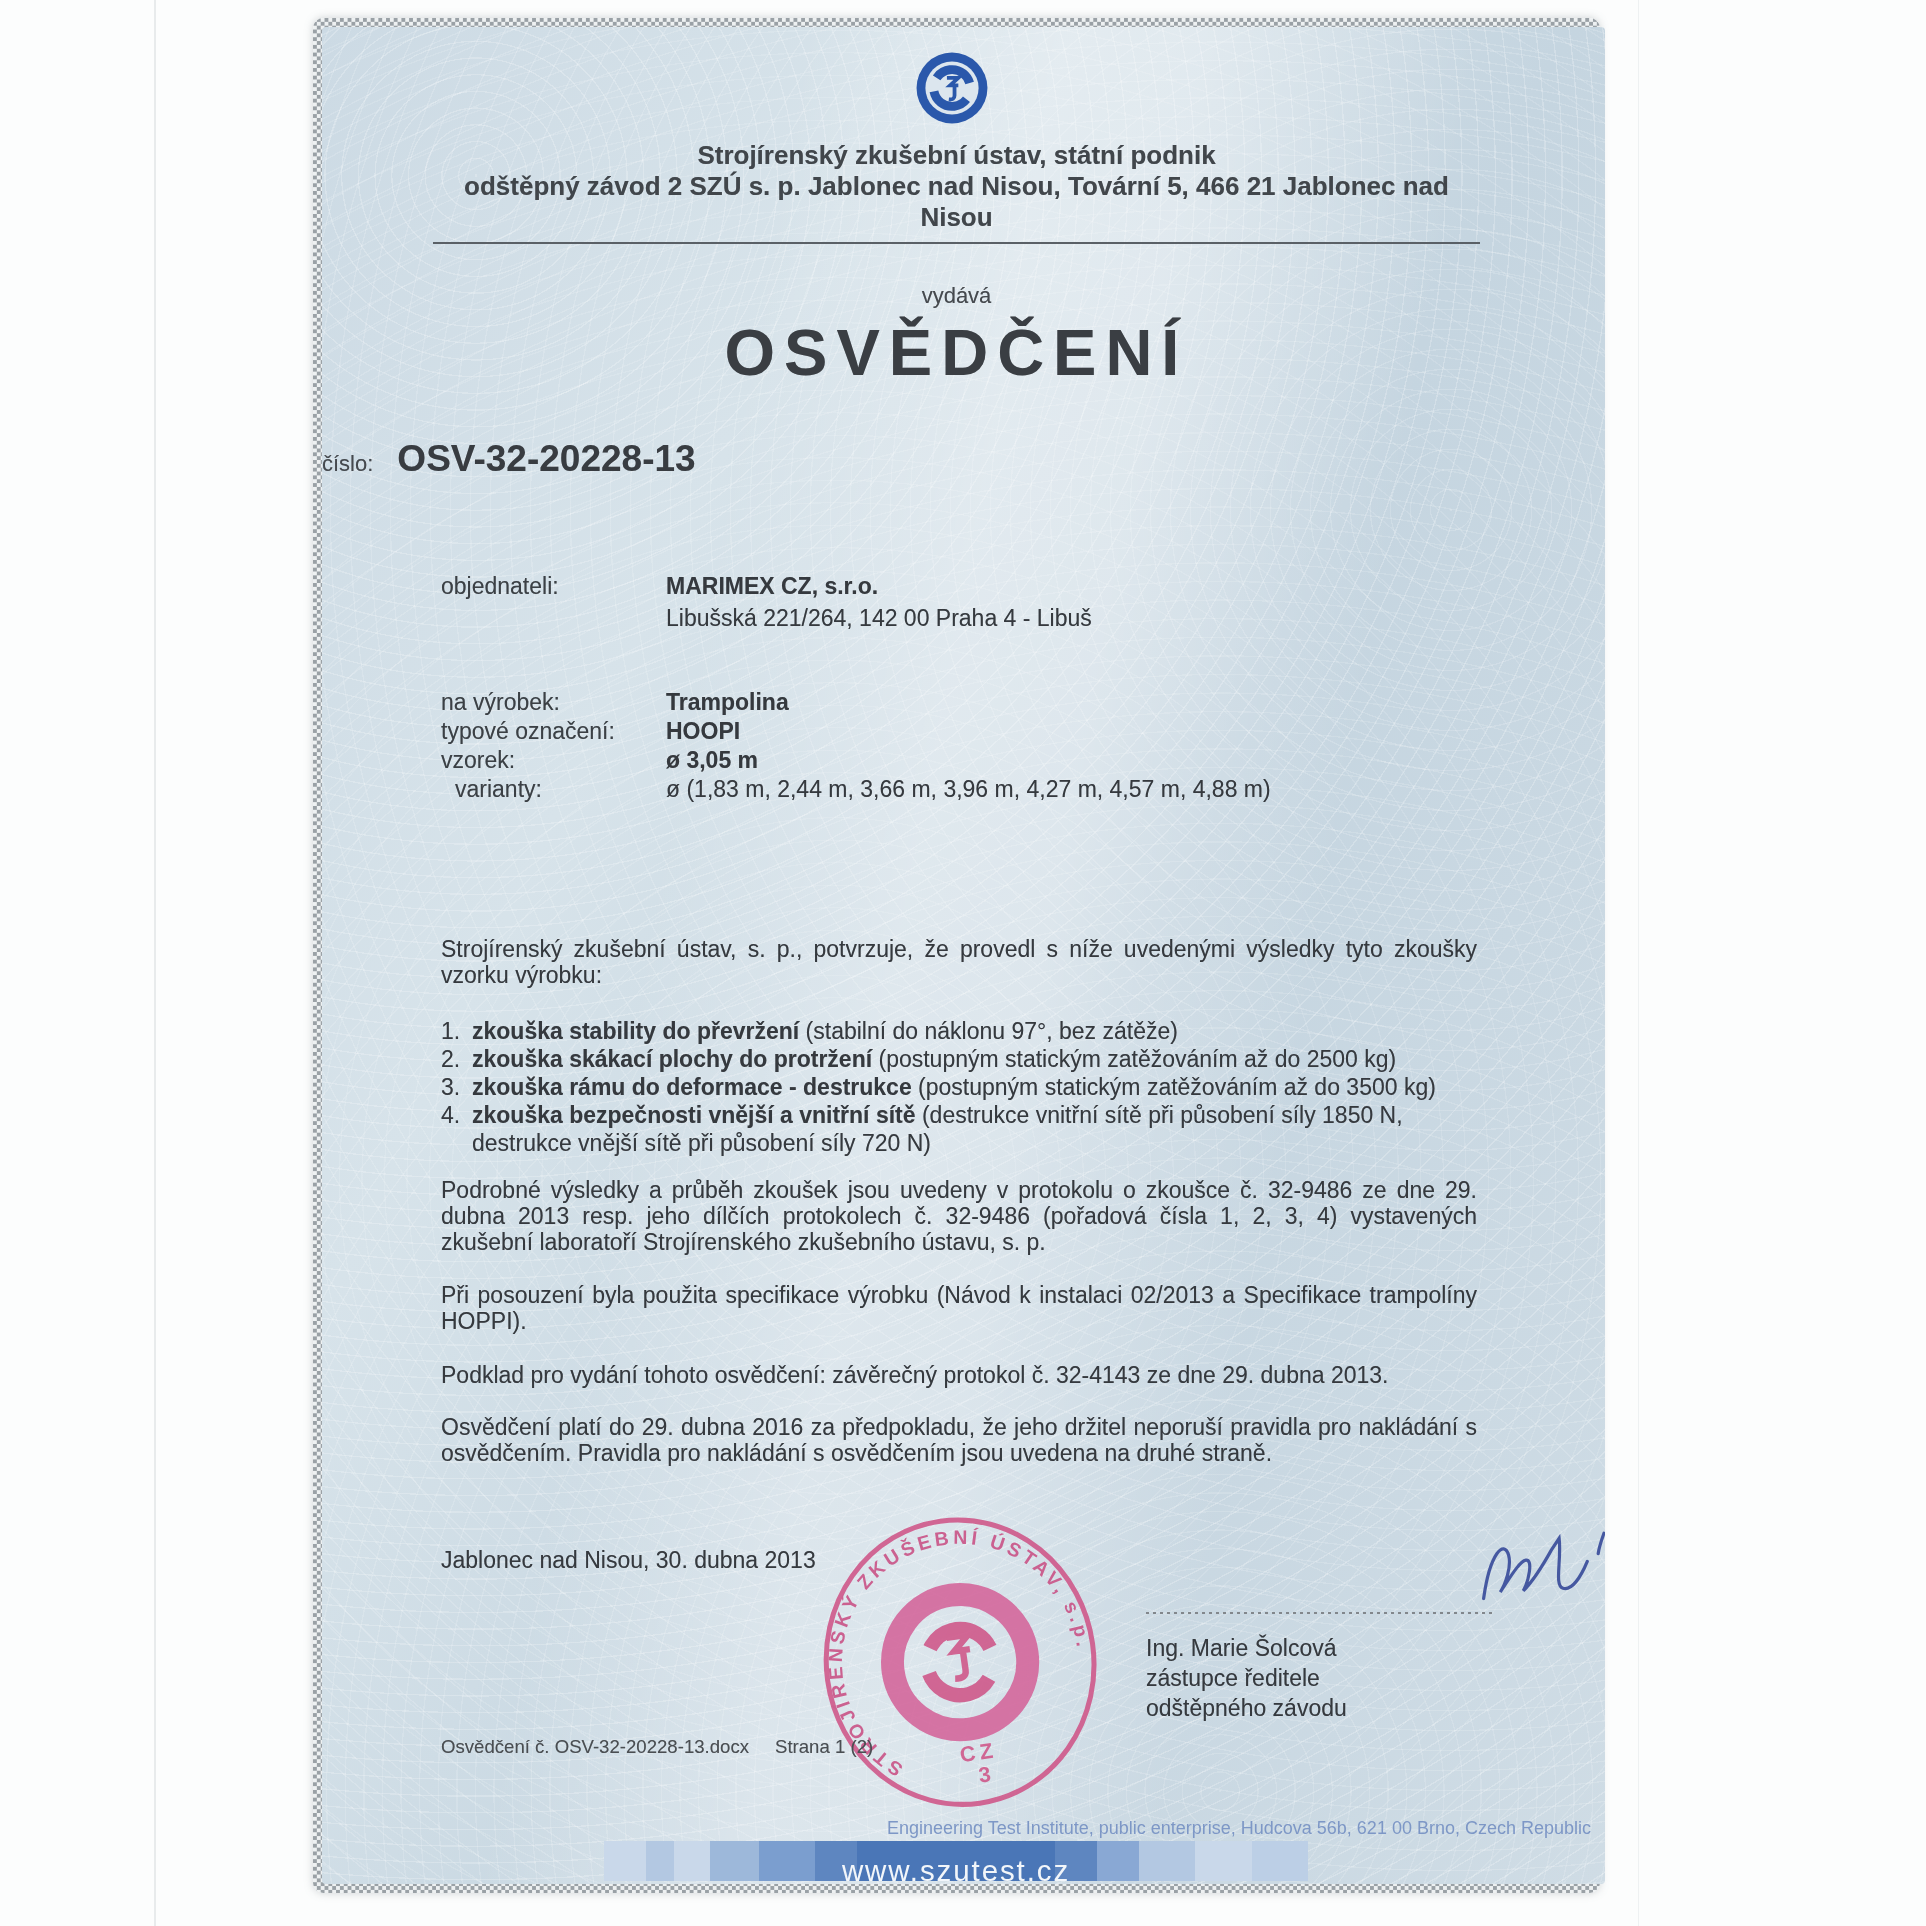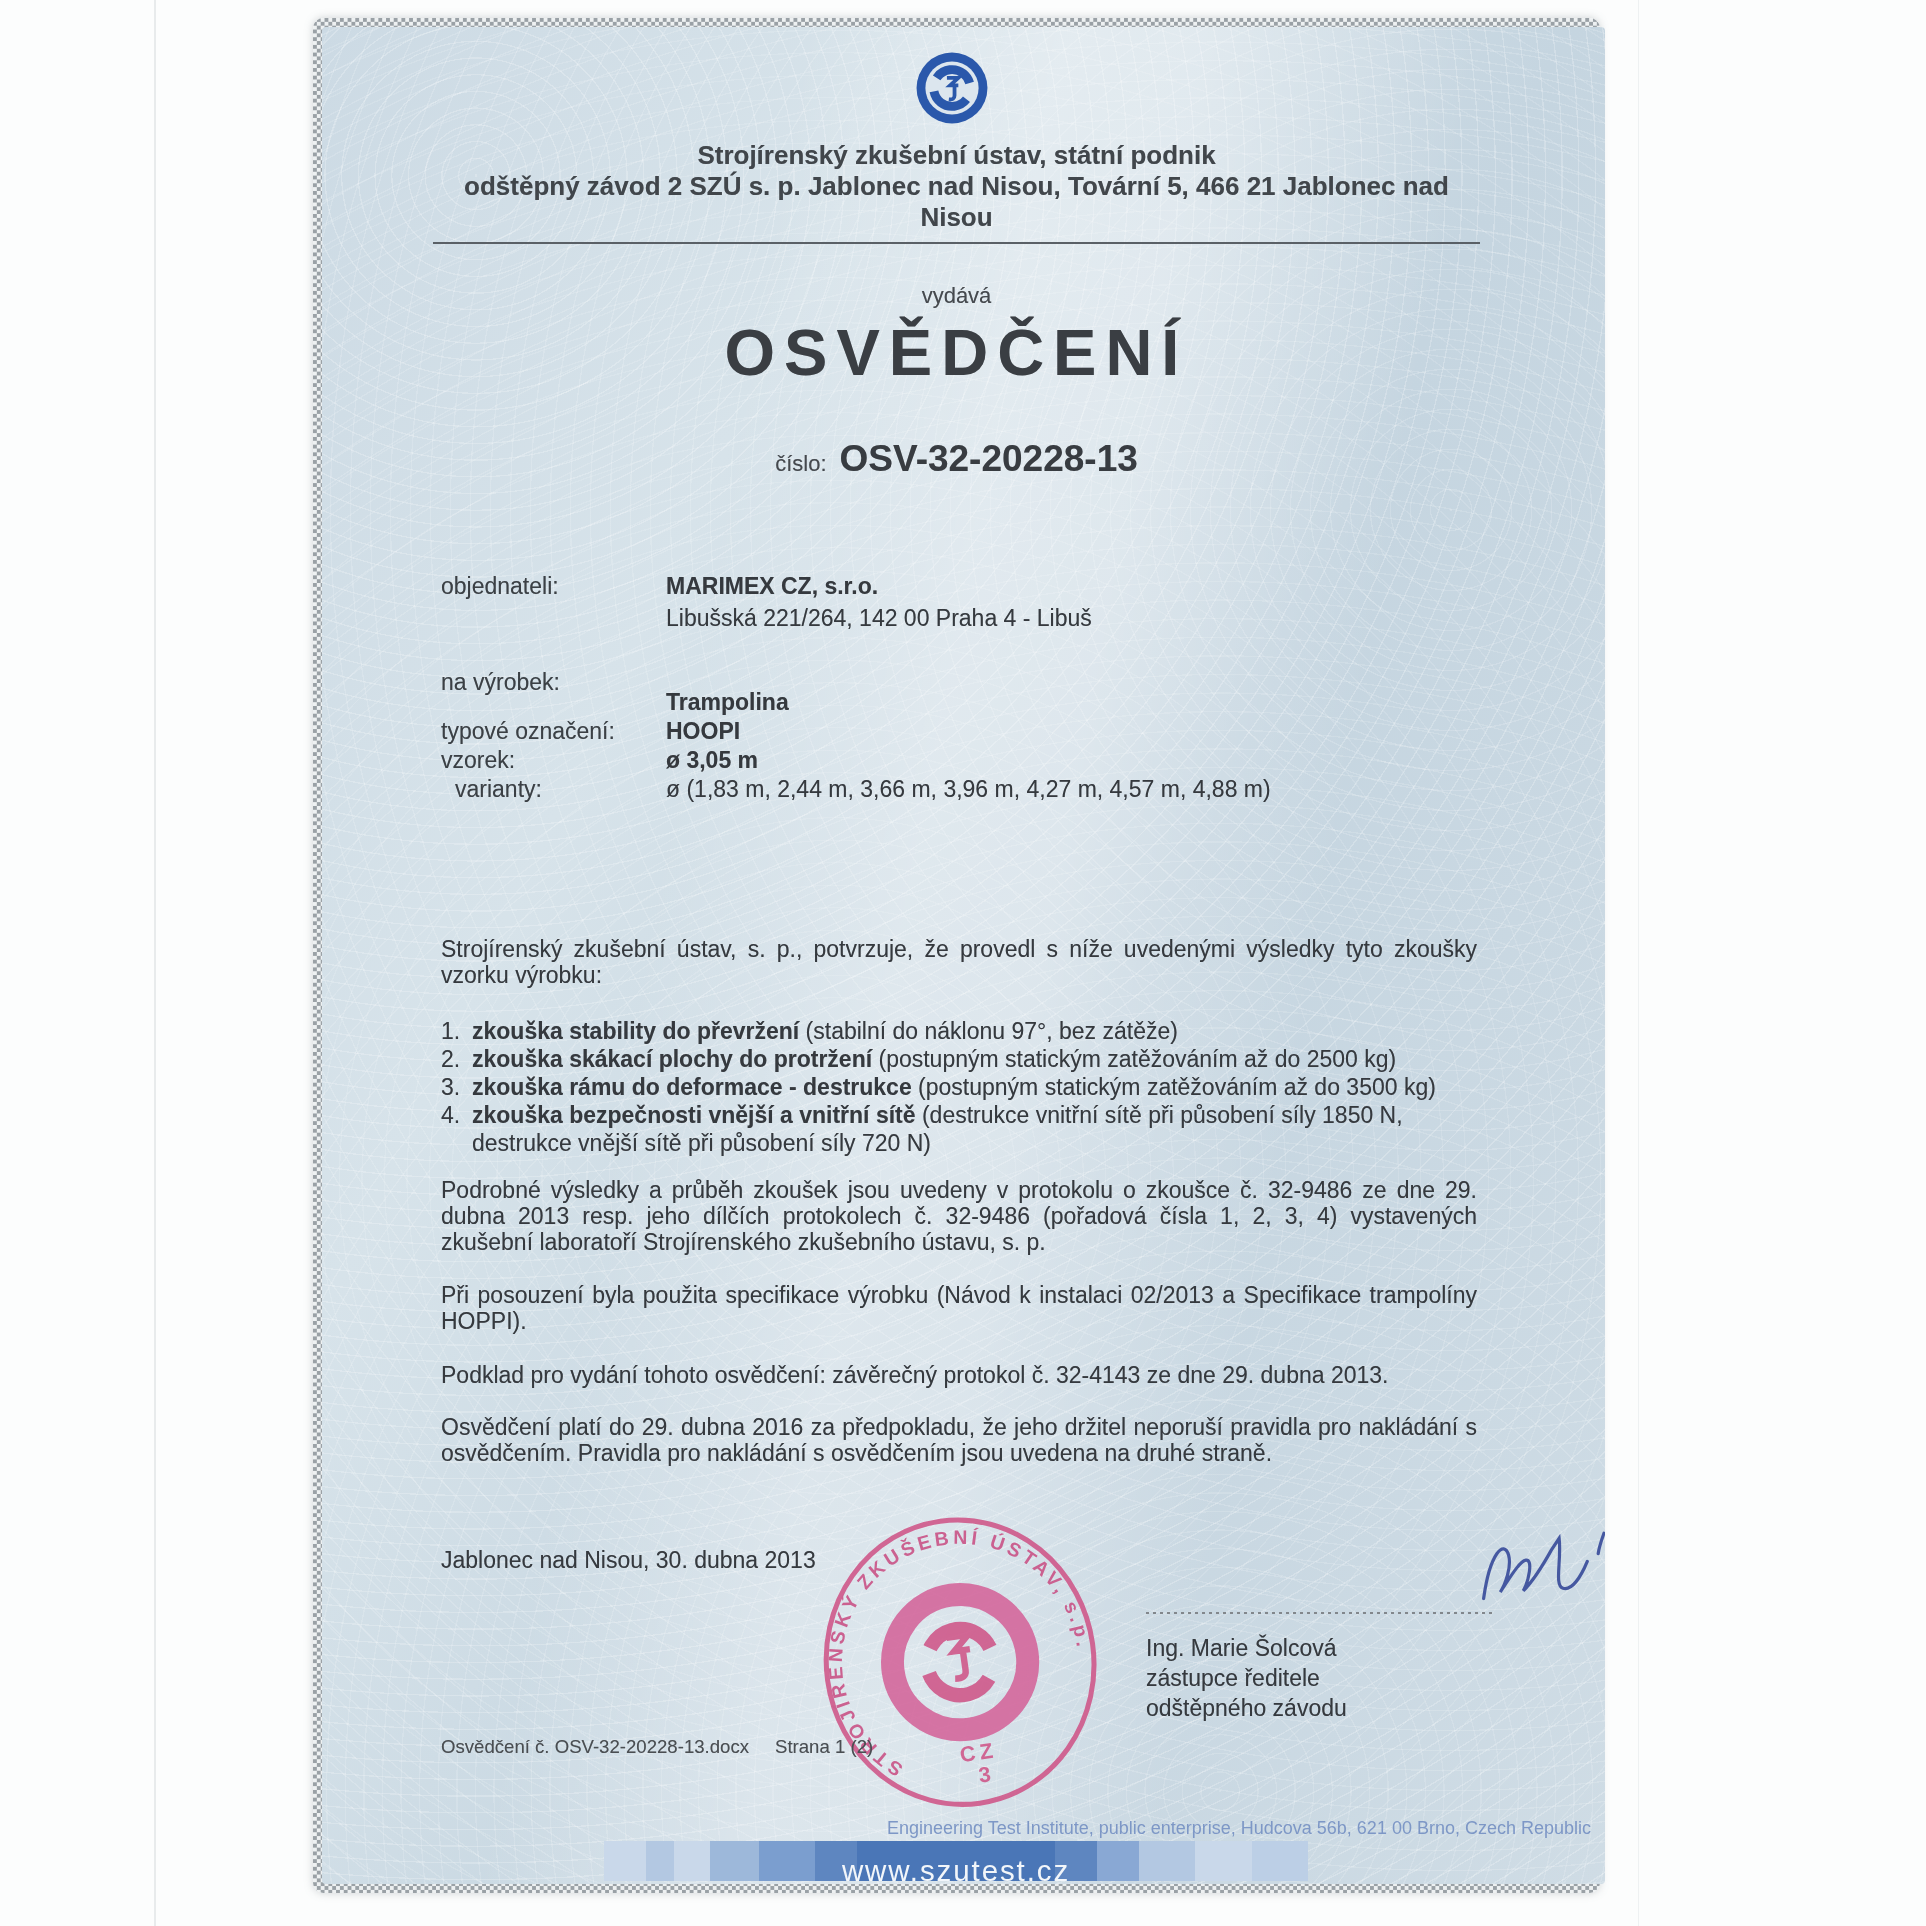--- a/index.html
+++ b/index.html
@@ -44,21 +44,21 @@
     font-weight:bold;font-size:26px;line-height:31px;color:#41464b;
     border-bottom:2.6px solid #5a6066;padding-bottom:9px;
   }
 
   .vydava{left:0;top:256px;width:1269px;text-align:center;font-size:22px;color:#45494e;}
   .big-title{
     left:0;top:288px;width:1269px;text-align:center;
     font-size:65px;font-weight:bold;letter-spacing:9px;color:#3a3e43;
   }
   .number-row{
-    left:0;top:411px;width:1269px;display:flex;justify-content:center;align-items:baseline;gap:13px;
+    left:0;top:411px;width:1269px;display:flex;align-items:baseline;gap:24px;
   }
   .number-label{font-size:22px;color:#45494e;}
   .number-value{font-size:37px;font-weight:bold;color:#383c41;}
 
   .lbl{font-size:23px;color:#3b4045;}
   .val{font-size:23px;color:#35393e;}
   .bold{font-weight:bold;}
 
   .para{
     left:119px;width:1036px;font-size:23px;line-height:26px;color:#35393e;
@@ -123,21 +123,21 @@
 
       <div class="number-row">
         <span class="number-label txt">číslo:</span>
         <span class="number-value txt">OSV-32-20228-13</span>
       </div>
 
       <span class="lbl txt" style="left:119px;top:546px;">objednateli:</span>
       <span class="val bold txt" style="left:344px;top:546px;">MARIMEX CZ, s.r.o.</span>
       <span class="val txt" style="left:344px;top:578px;">Libušská 221/264, 142 00  Praha 4 - Libuš</span>
 
-      <span class="lbl txt" style="left:119px;top:642px;">na výrobek:</span>
+      <span class="lbl txt" style="left:119px;top:662px;">na výrobek:</span>
       <span class="val bold txt" style="left:344px;top:662px;">Trampolina</span>
 
       <span class="lbl txt" style="left:119px;top:691px;">typové označení:</span>
       <span class="val bold txt" style="left:344px;top:691px;">HOOPI</span>
 
       <span class="lbl txt" style="left:119px;top:720px;">vzorek:</span>
       <span class="val bold txt" style="left:344px;top:720px;">ø 3,05 m</span>
 
       <span class="lbl txt" style="left:133px;top:749px;">varianty:</span>
       <span class="val txt" style="left:344px;top:749px;">ø (1,83 m, 2,44 m, 3,66 m, 3,96 m, 4,27 m, 4,57 m, 4,88 m)</span>

